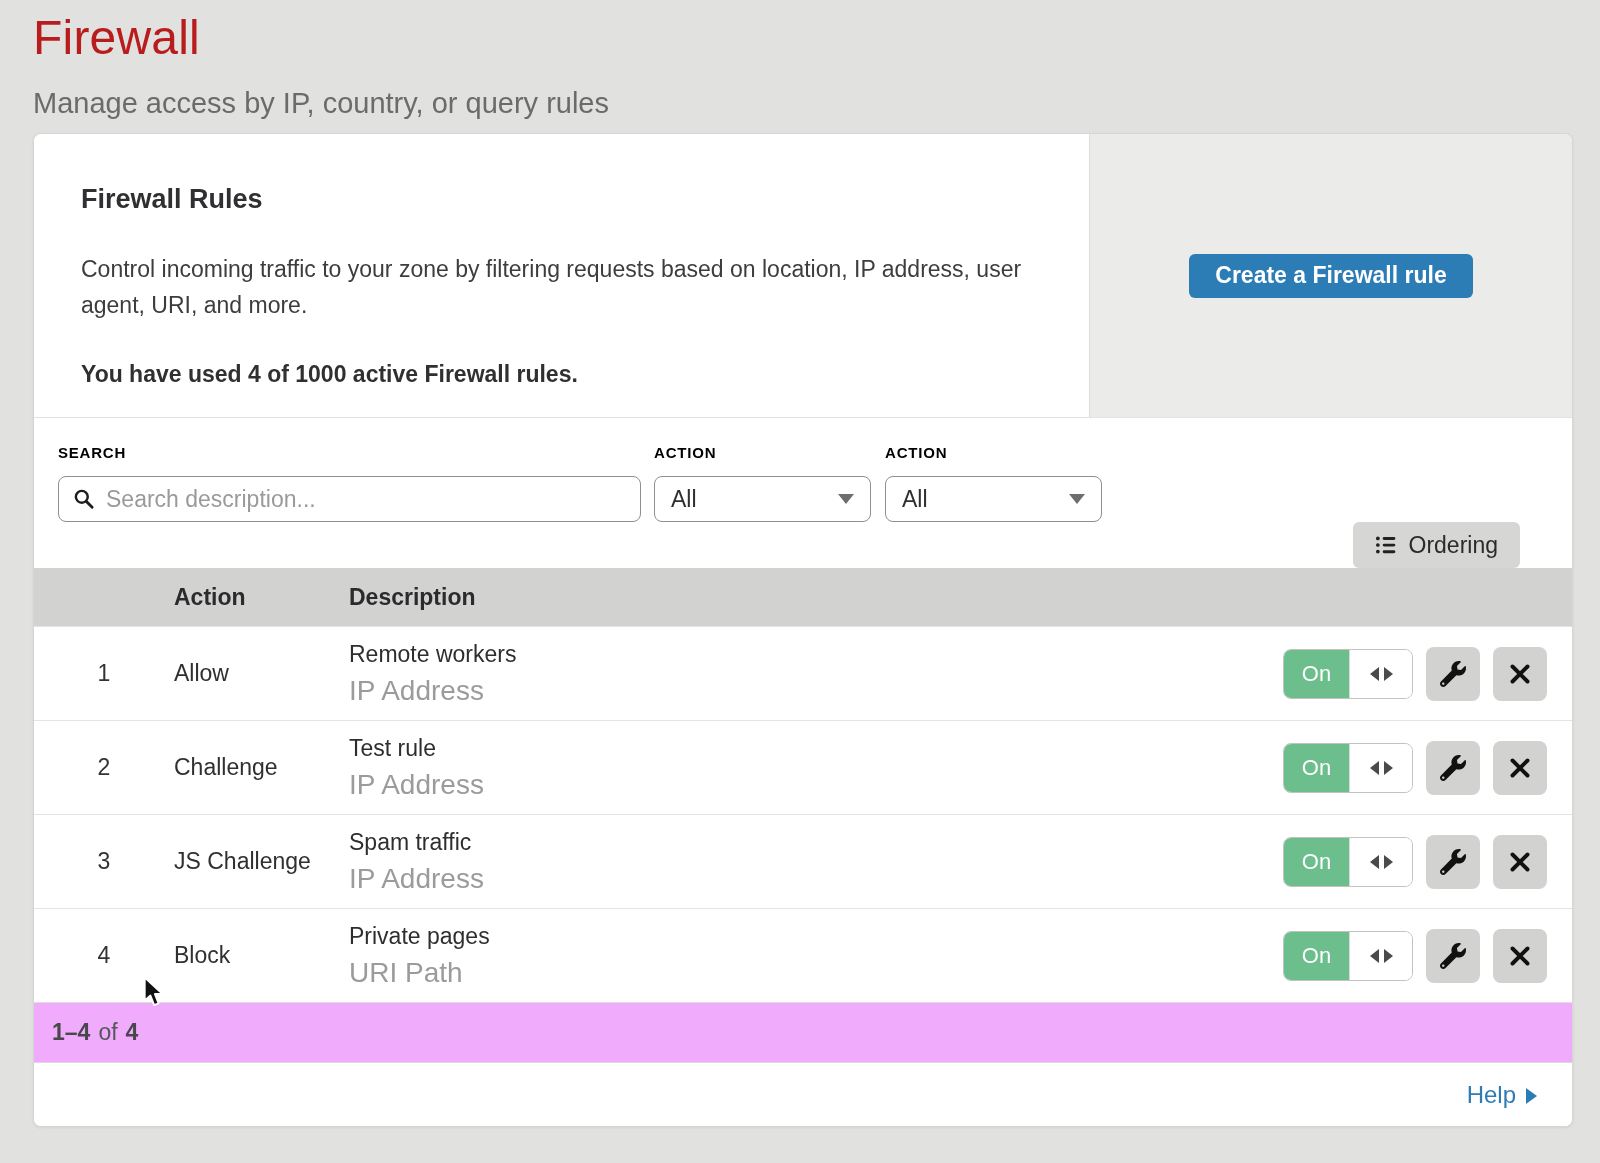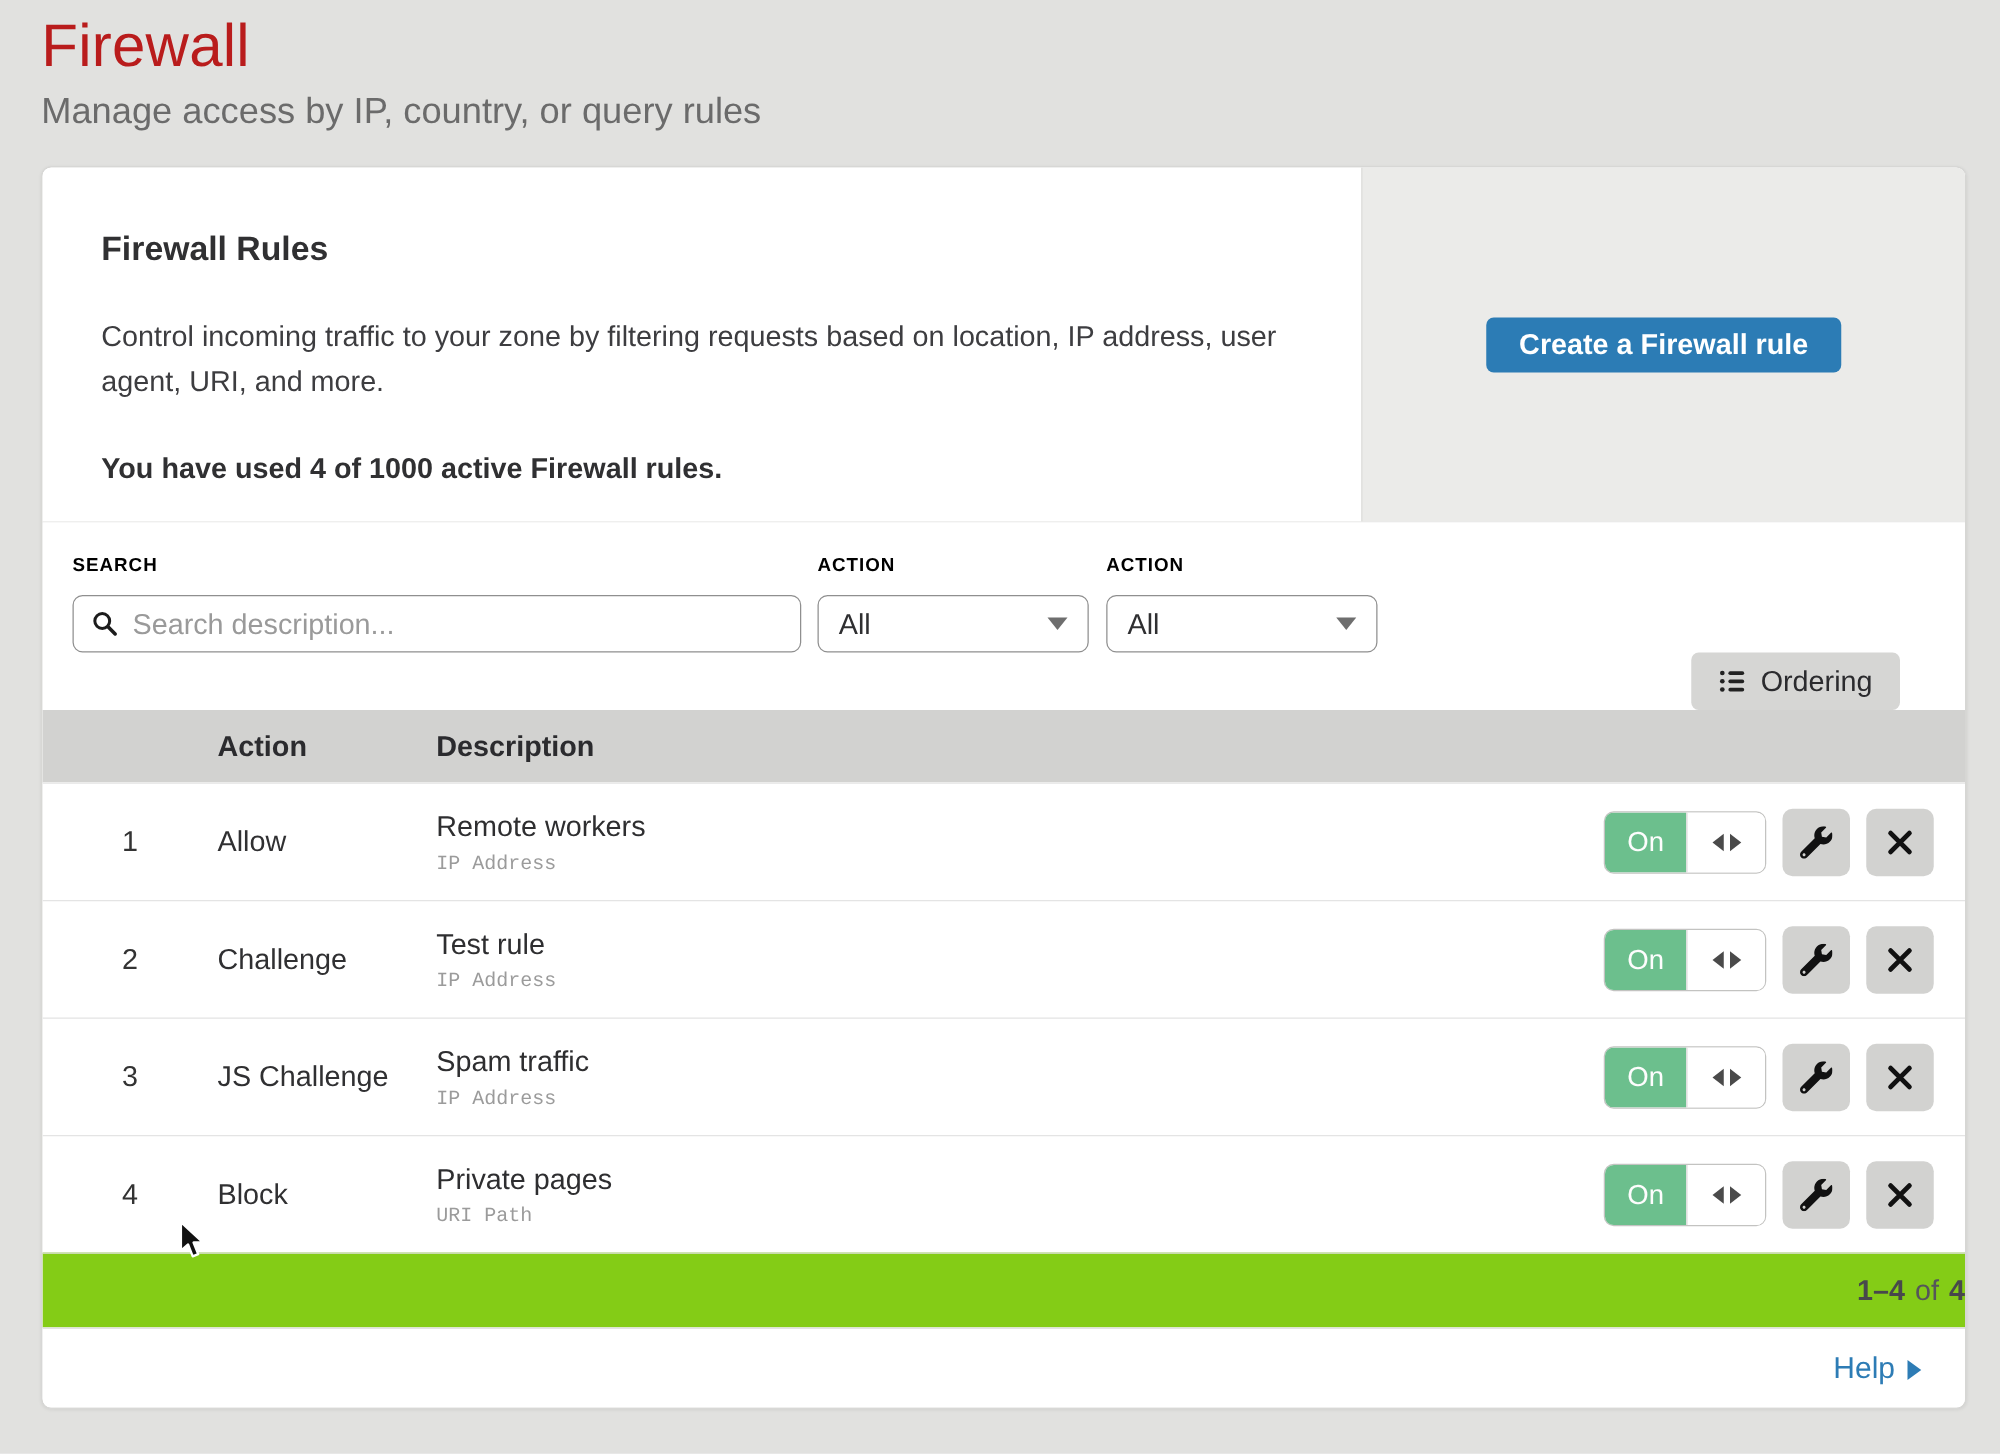--- a/index.html
+++ b/index.html
@@ -7,21 +7,21 @@
   html,body { width:1600px; height:1163px; overflow:hidden; }
   body {
     background:#e1e1df;
     font-family:"Liberation Sans","DejaVu Sans",sans-serif;
     color:#333;
     position:relative;
   }
   
   .page-header { padding:10px 0 0 33px; height:133px; }
   .page-title { font-size:48px; font-weight:500; color:#b91c1c; letter-spacing:.2px; }
-  .page-subtitle { font-size:29px; font-weight:400; color:#6b6b6b; margin-top:8px; }
+  .page-subtitle { font-size:29px; font-weight:400; color:#6b6b6b; margin-top:22px; }
 
   
   .container {
     margin-left:33px; width:1540px;
     background:#fff; border:1px solid #d6d6d4; border-radius:8px;
     box-shadow:0 1px 3px rgba(0,0,0,.07);
     overflow:hidden;
   }
 
   
@@ -78,21 +78,21 @@
   }
   .col-num { width:140px; text-align:center; }
   .col-action { width:175px; }
   .col-desc { flex:1; }
   .col-controls { display:flex; align-items:center; gap:13px; padding-right:25px; }
   .rule-row { height:94px; display:flex; align-items:center; background:#fff; border-top:1px solid #e4e4e4; }
   .rule-row:first-of-type { border-top:none; }
   .col-num.cell { font-size:23px; color:#333; }
   .col-action.cell { font-size:23px; color:#303032; }
   .desc-title { font-size:23px; color:#2e2e30; }
-  .desc-sub { font-size:16px; color:#9b9b9b; margin-top:7px;font-family:Liberation Mono, monospace; }
+  .desc-sub { font-size:28px; color:#9b9b9b; margin-top:7px; }
 
   .toggle {
     display:flex; width:130px; height:50px; border-radius:8px; overflow:hidden;
     border:1px solid #c3c3c1; cursor:pointer; background:#fff;
   }
   .toggle-on {
     width:65px; background:#6cbf8d; color:#fdfdfd; font-size:22px;
     display:flex; align-items:center; justify-content:center;
   }
   .toggle-handle {
@@ -102,23 +102,23 @@
   .tri-l { width:0; height:0; border-top:7px solid transparent; border-bottom:7px solid transparent; border-right:9px solid #4a4a4a; }
   .tri-r { width:0; height:0; border-top:7px solid transparent; border-bottom:7px solid transparent; border-left:9px solid #4a4a4a; }
 
   .icon-btn {
     width:54px; height:54px; background:#d2d2d0; border:none; border-radius:8px;
     display:flex; align-items:center; justify-content:center; cursor:pointer;
   }
 
   
   .pagination {
-    height:60px; border-top:1px solid #e0e0e0; background:#84cc16;
+    height:60px; border-top:1px solid #e0e0e0; background:#f0abfc;
     display:flex; align-items:center; padding-left:18px;
-    font-size:23px; color:#48484c;justify-content:flex-end;
+    font-size:23px; color:#48484c;
   }
   .pagination .b { font-weight:700; }
   .pagination .of { margin:0 8px; color:#55555a; }
   .panel-footer {
     height:64px; border-top:1px solid #dadada; background:#fff;
     display:flex; align-items:center; justify-content:flex-end; padding-right:35px;
   }
   .help-link { display:flex; align-items:center; gap:10px; color:#2d7cb5; font-size:24px; text-decoration:none; cursor:pointer; }
   .help-tri { width:0; height:0; border-top:8px solid transparent; border-bottom:8px solid transparent; border-left:11px solid #2d7cb5; margin-top:2px; }
 

